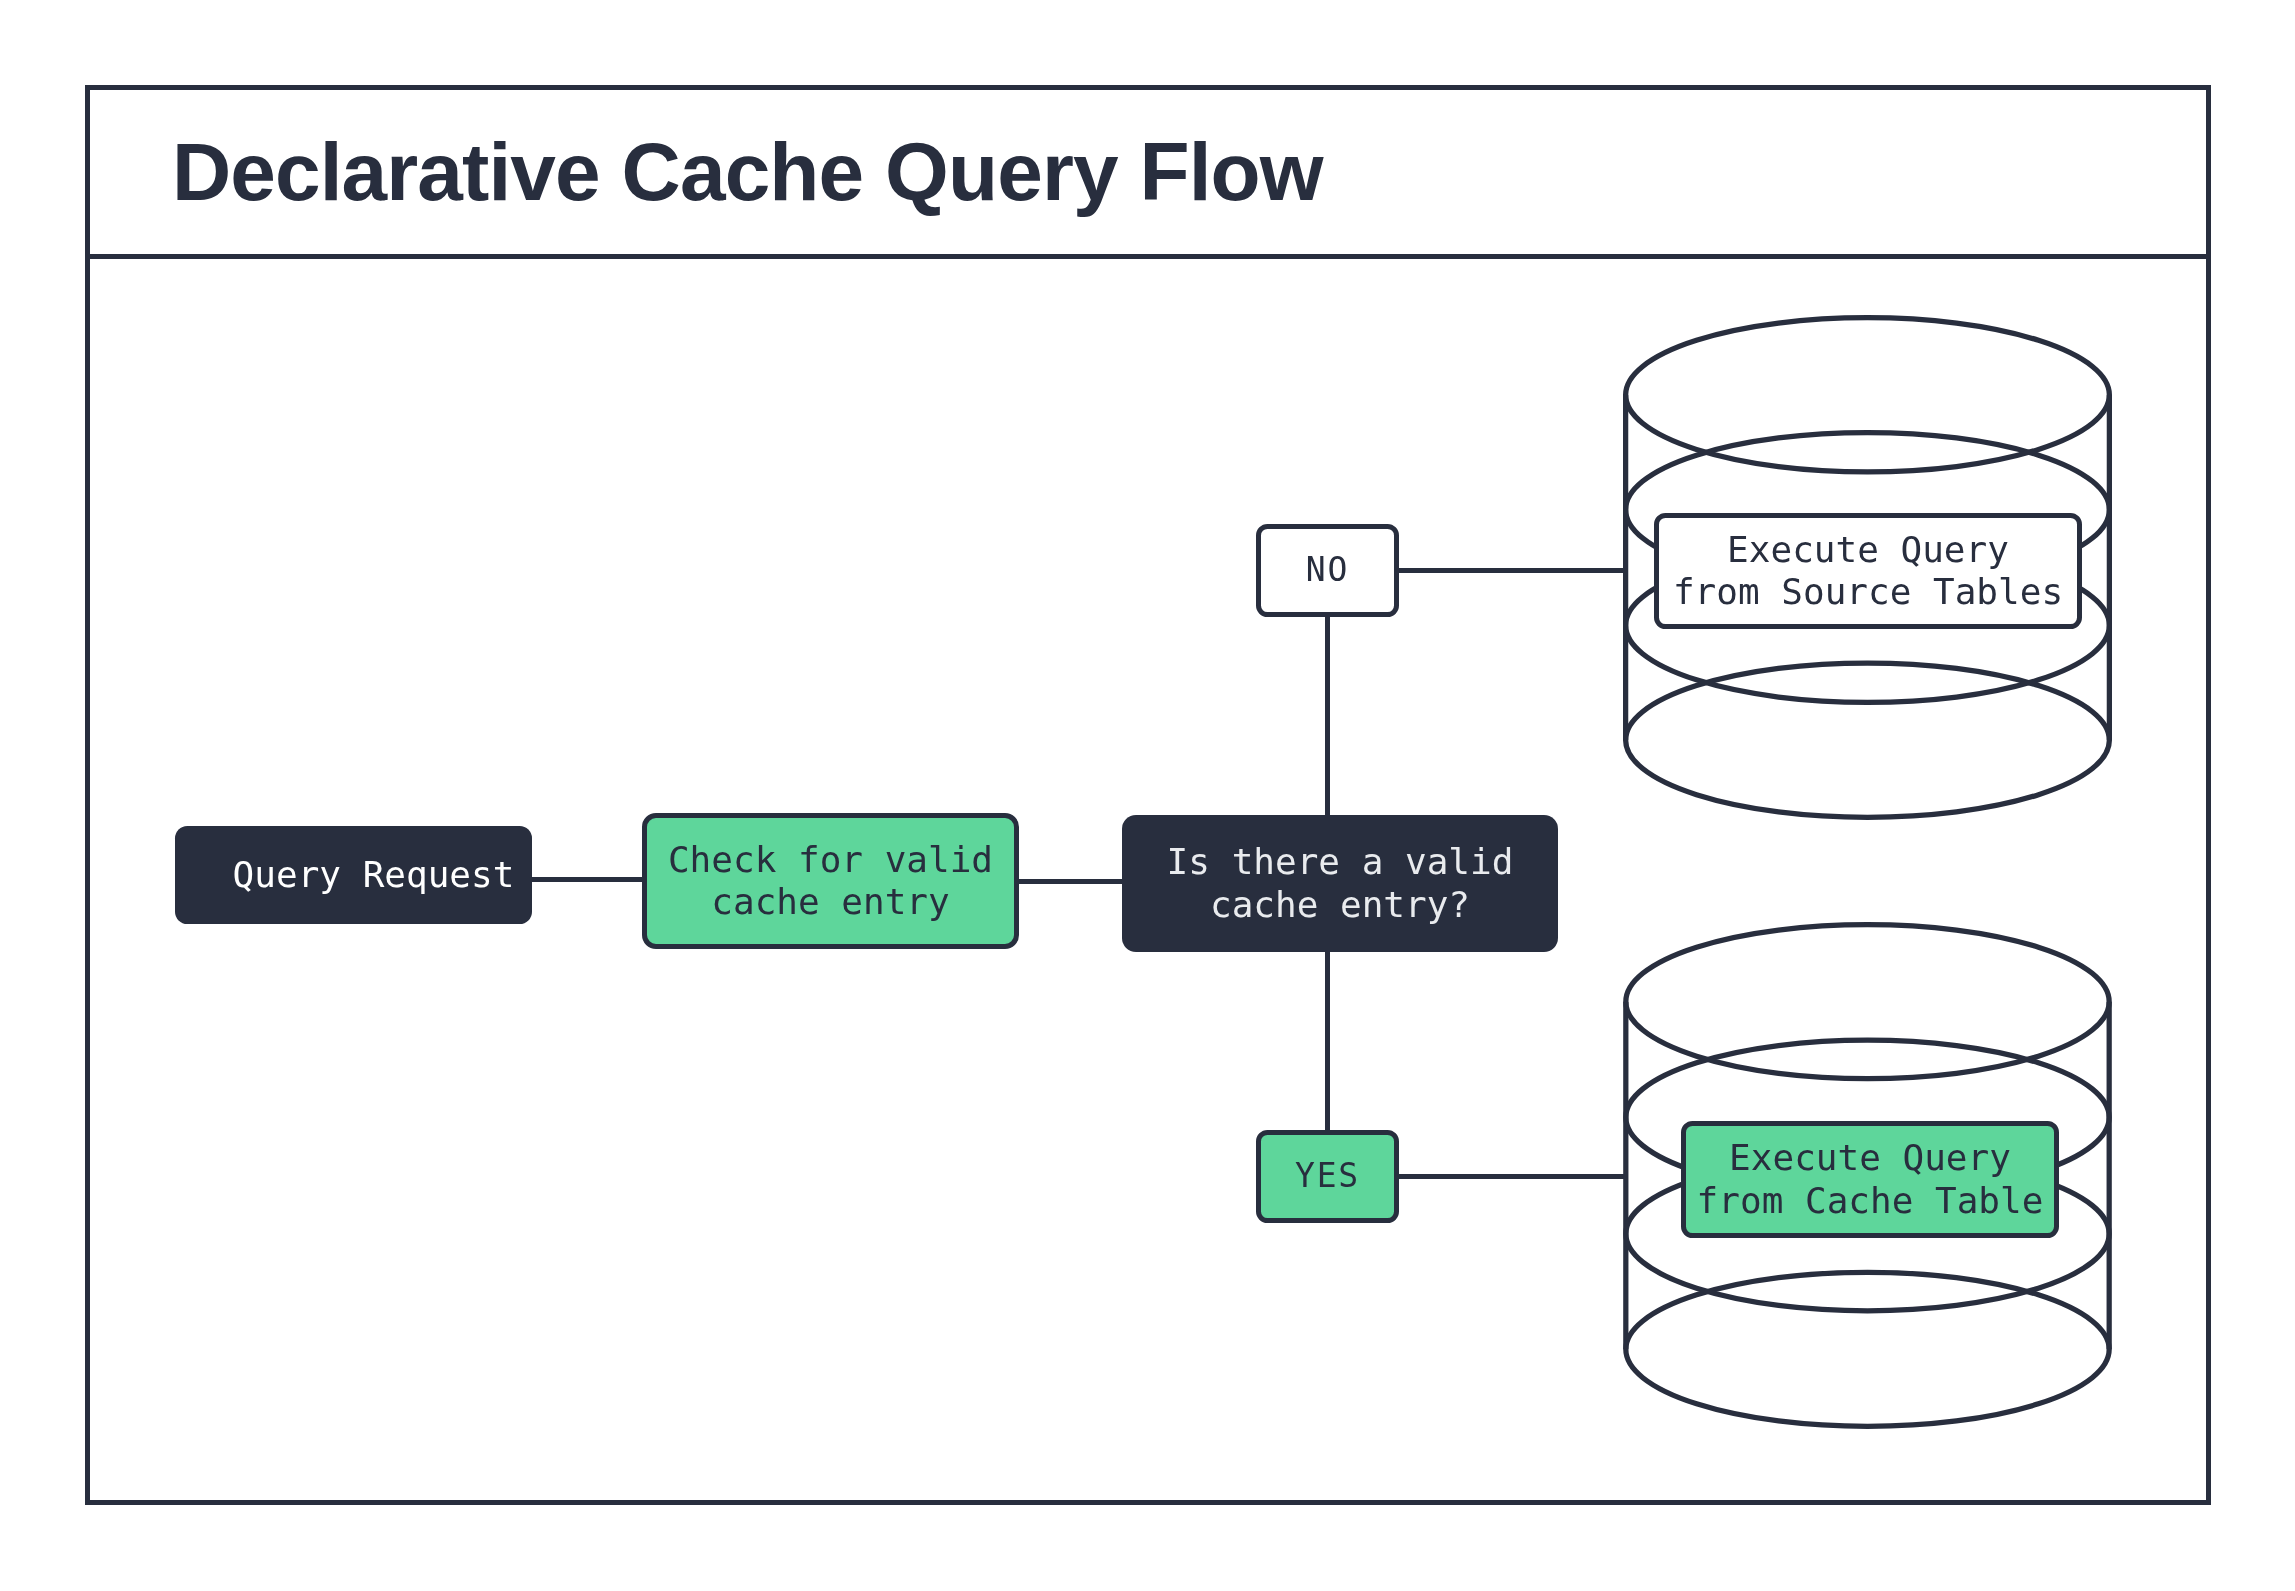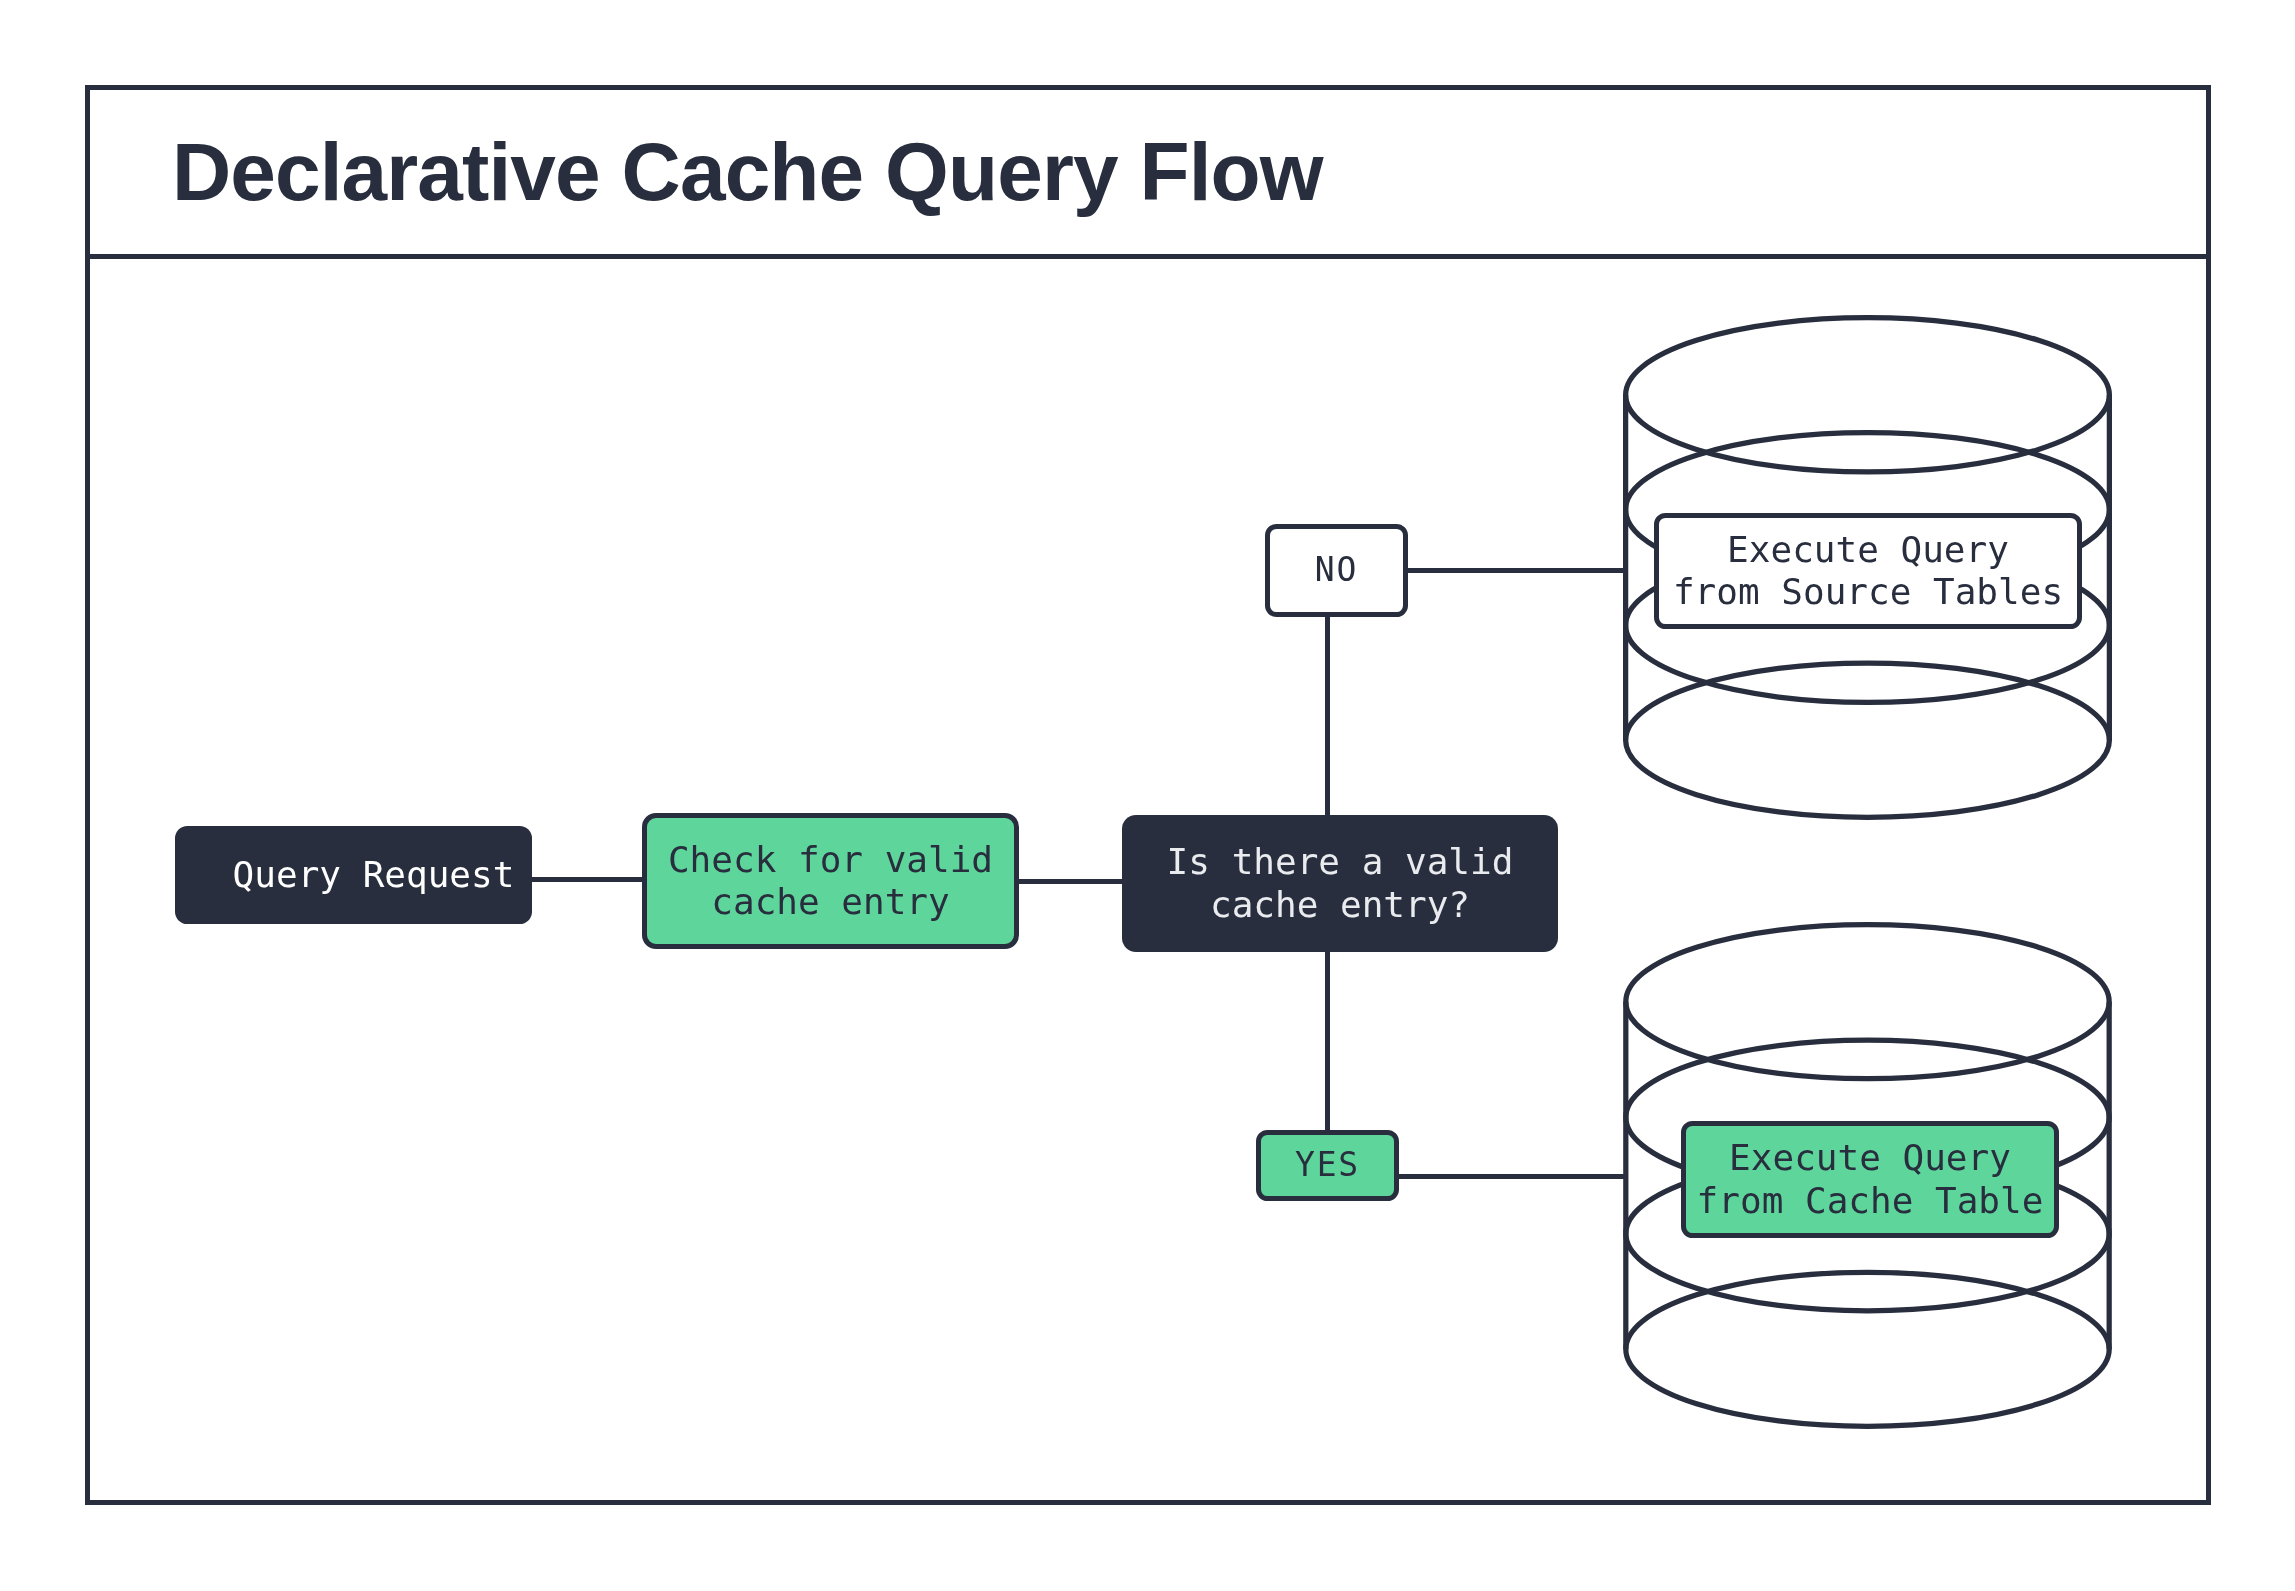--- a/index.html
+++ b/index.html
@@ -60,24 +60,24 @@
     left:642px;top:813px;width:377px;height:136px;
     background:var(--green);border:5.3px solid var(--dark);border-radius:14px;
   }
   .node-decision{
     left:1122px;top:815px;width:436px;height:137px;
     background:var(--dark);color:var(--light-text);border-radius:14px;
   }
   .node-no{
     left:1256px;top:524px;width:143px;height:93px;
     background:var(--white);border:5.3px solid var(--dark);border-radius:11.4px;
-    font-size:33px;letter-spacing:1.8px;margin-left:9px;
+    font-size:33px;letter-spacing:1.8px;
   }
   .node-yes{
-    left:1256px;top:1130px;width:143px;height:71px;
+    left:1256px;top:1130px;width:143px;height:93px;
     background:var(--green);border:5.3px solid var(--dark);border-radius:11.4px;
     font-size:33px;letter-spacing:1.8px;
   }
   .node-source-label{
     left:1654px;top:513px;width:428px;height:116px;
     background:var(--white);border:5.3px solid var(--dark);border-radius:11.4px;
   }
   .node-cache-label{
     left:1681px;top:1121px;width:378px;height:117px;
     background:var(--green);border:5.3px solid var(--dark);border-radius:11.4px;

